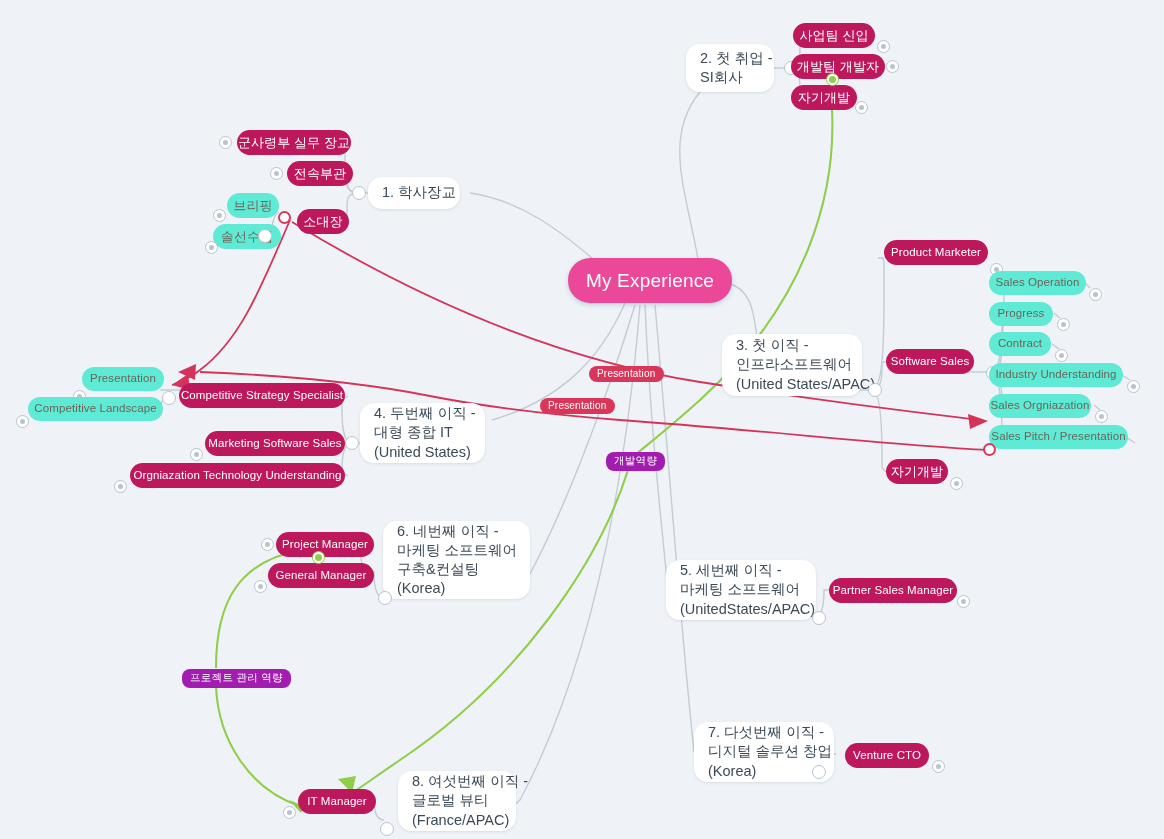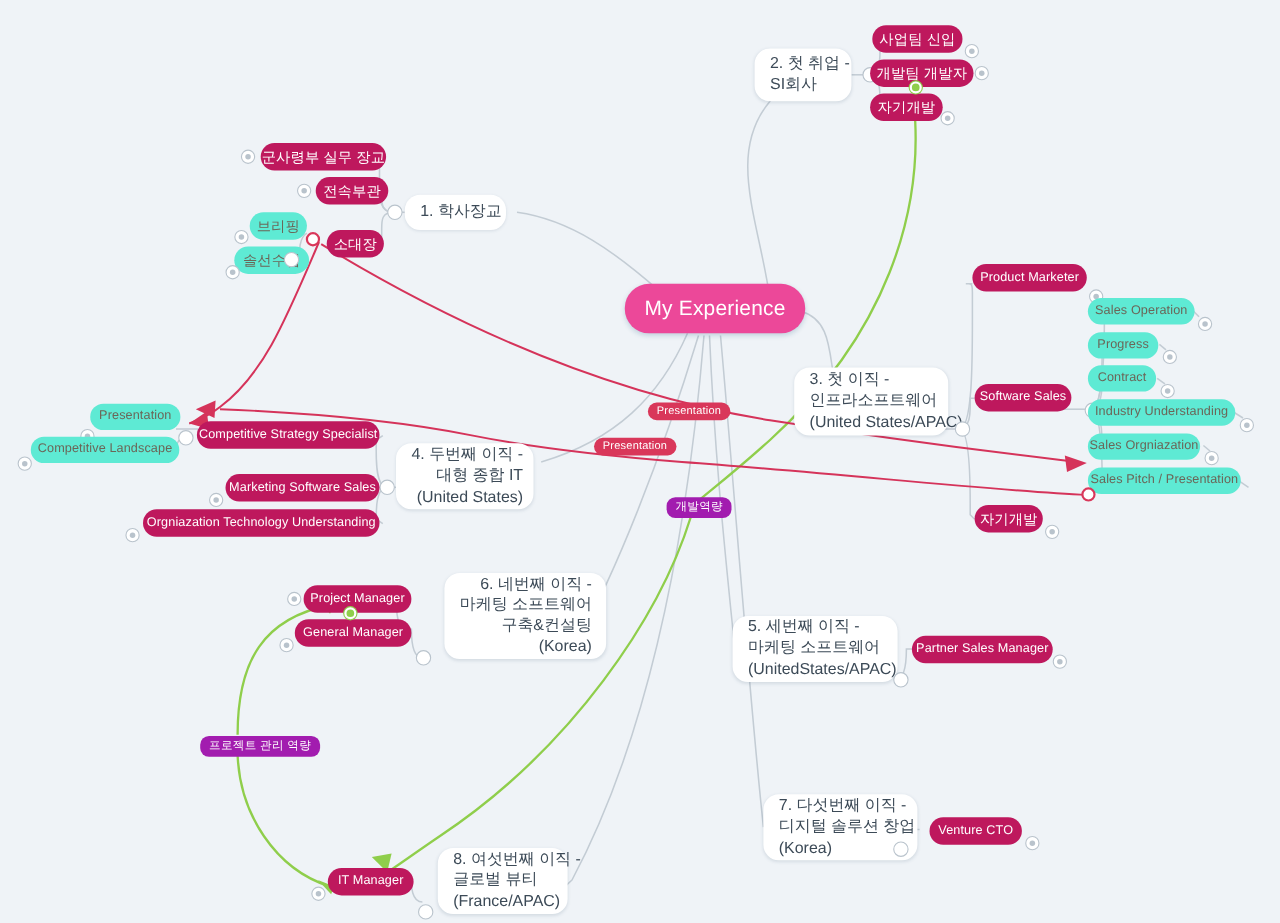--- a/index.html
+++ b/index.html
@@ -343,21 +343,21 @@
   <div class="node n-yellow" style="left:989px; top:394px; width:102px; height:24px;">
     <span>Sales Orgniazation</span>
   </div>
   <div class="handle dot" style="left:1095px; top:410px;"></div>
 
   <div class="node n-yellow" style="left:989px; top:425px; width:139px; height:24px;text-align:right;">
     <span>Sales Pitch / Presentation</span>
   </div>
   <div class="handle red-ring" style="left:983px; top:443px;"></div>
 
-  <div class="node n-white" style="left:360px; top:403px; width:125px; height:60px;text-align:right;">
+  <div class="node n-white" style="left:360px; top:403px; width:125px; height:60px;">
     <span>4. 두번째 이직 -
 대형 종합 IT
 (United States)</span>
   </div>
   <div class="handle plain" style="left:345px; top:436px;"></div>
 
   <div class="node n-red" style="left:179px; top:383px; width:166px; height:25px;">
     <span>Competitive Strategy Specialist</span>
   </div>
 
@@ -387,21 +387,21 @@
 마케팅 소프트웨어
 (UnitedStates/APAC)</span>
   </div>
   <div class="handle plain" style="left:812px; top:611px;"></div>
 
   <div class="node n-red" style="left:829px; top:578px; width:128px; height:25px;">
     <span>Partner Sales Manager</span>
   </div>
   <div class="handle dot" style="left:957px; top:595px;"></div>
 
-  <div class="node n-white" style="left:404px; top:521px; width:147px; height:78px;text-align:right;">
+  <div class="node n-white" style="left:383px; top:521px; width:147px; height:78px;">
     <span>6. 네번째 이직 -
 마케팅 소프트웨어
 구축&amp;컨설팅
 (Korea)</span>
   </div>
   <div class="handle plain" style="left:378px; top:591px;"></div>
 
   <div class="node n-red" style="left:276px; top:532px; width:98px; height:25px;">
     <span>Project Manager</span>
   </div>

